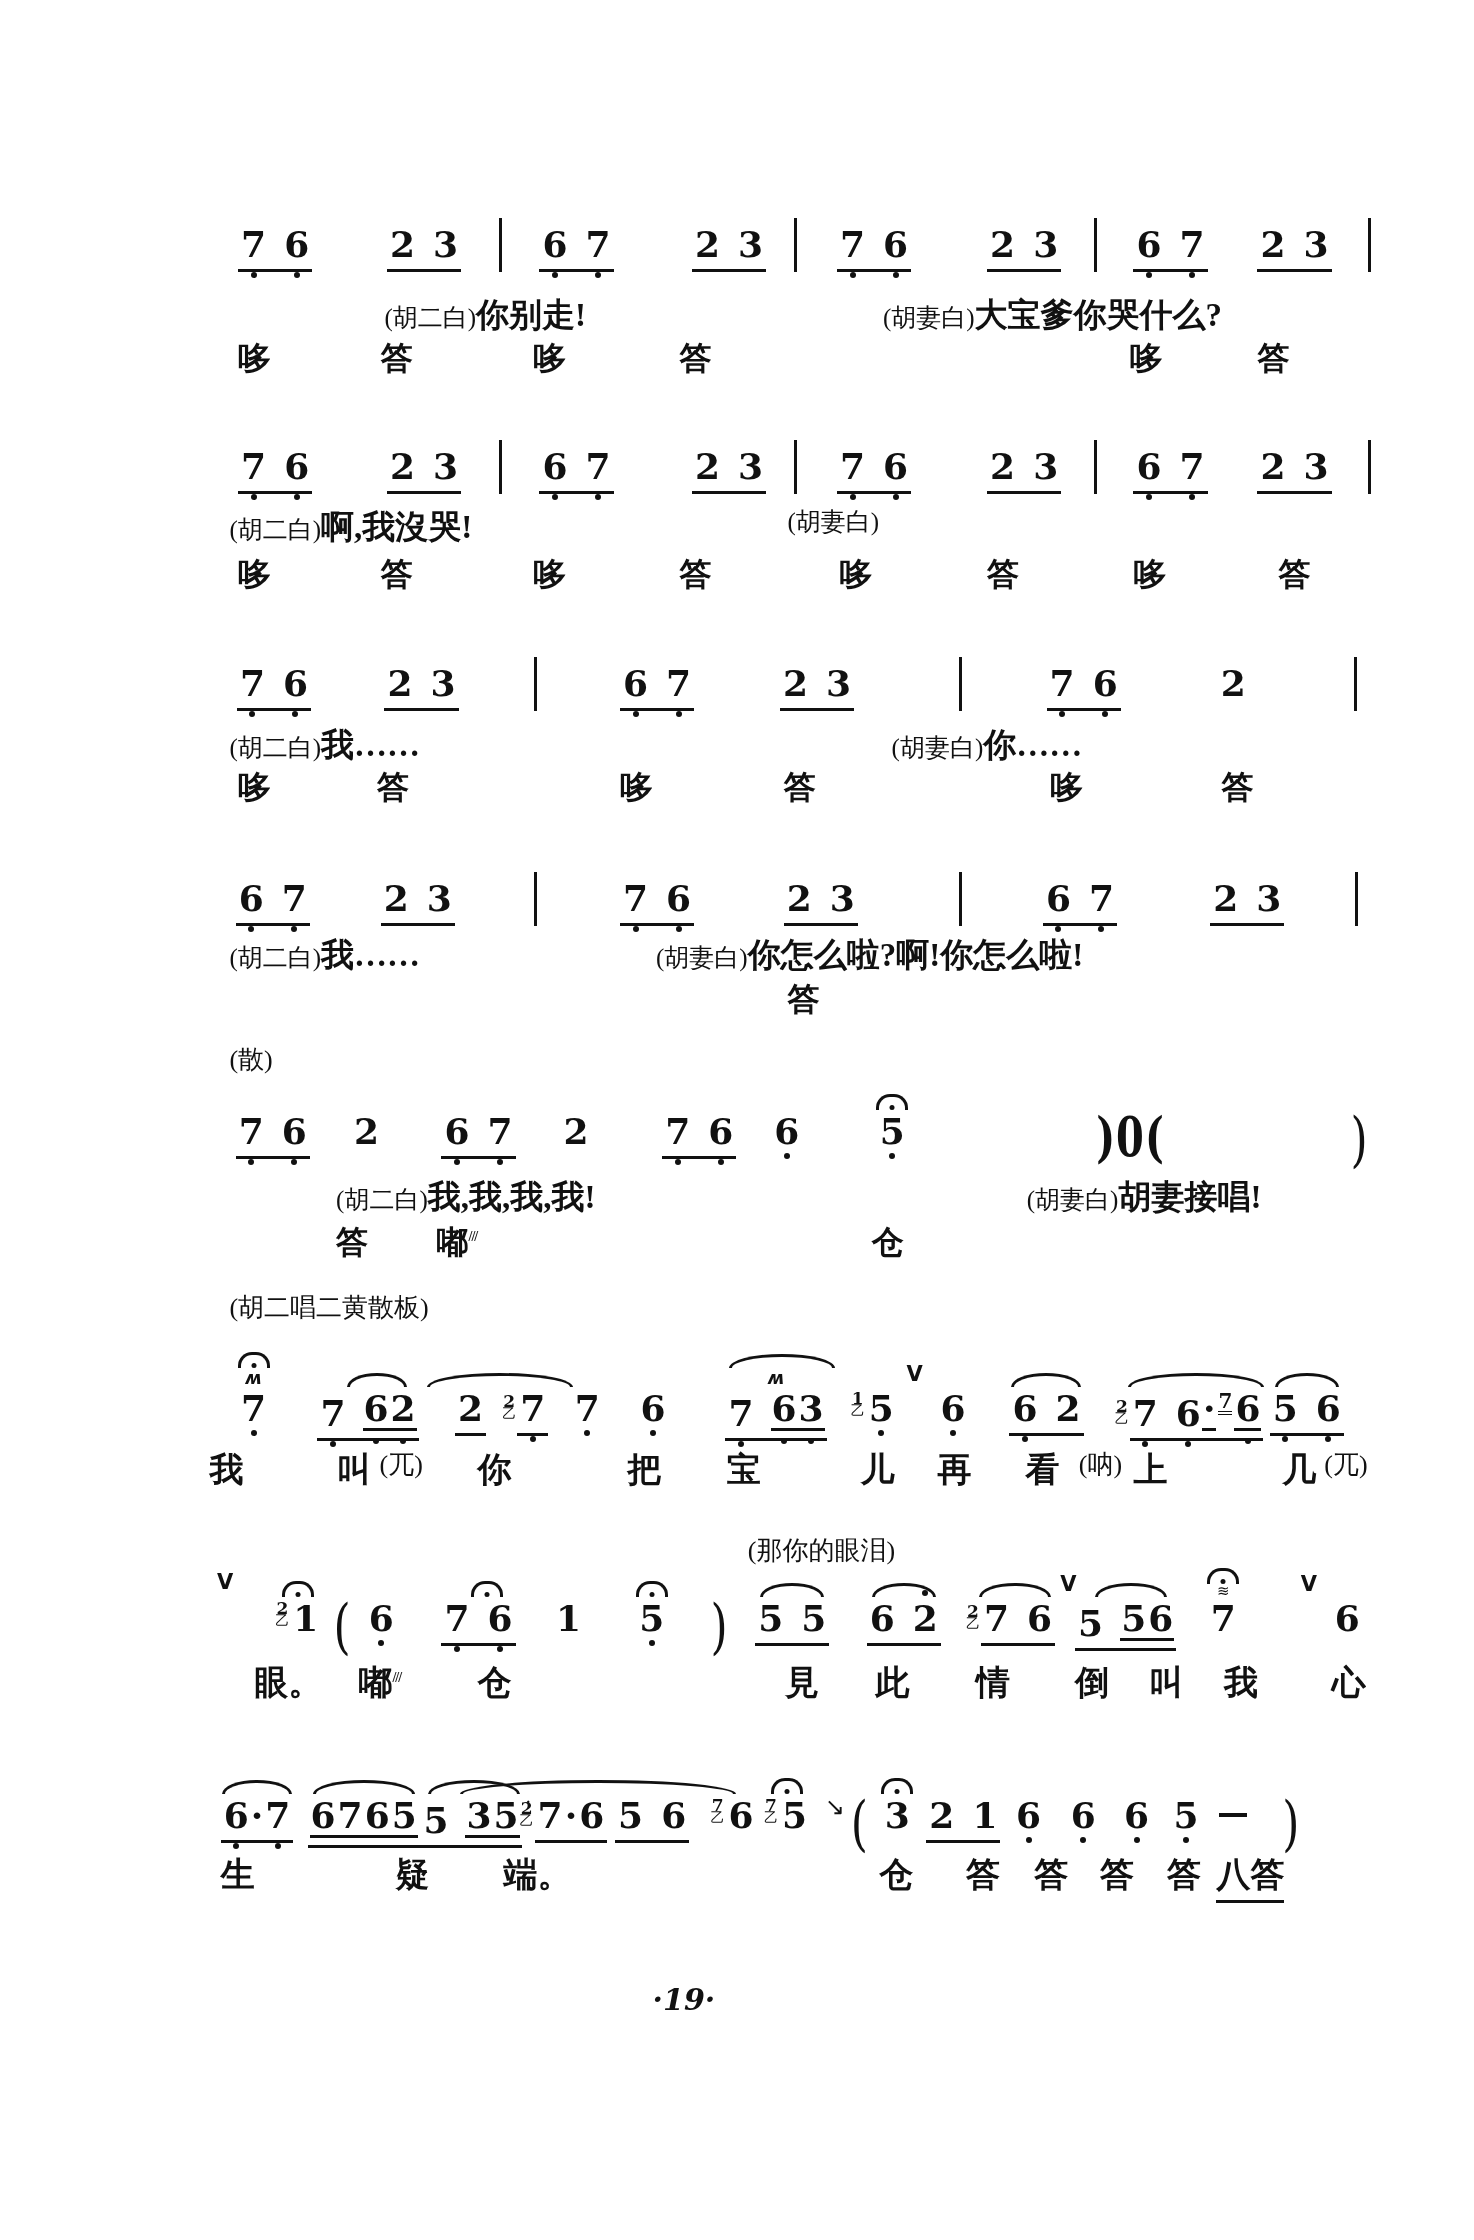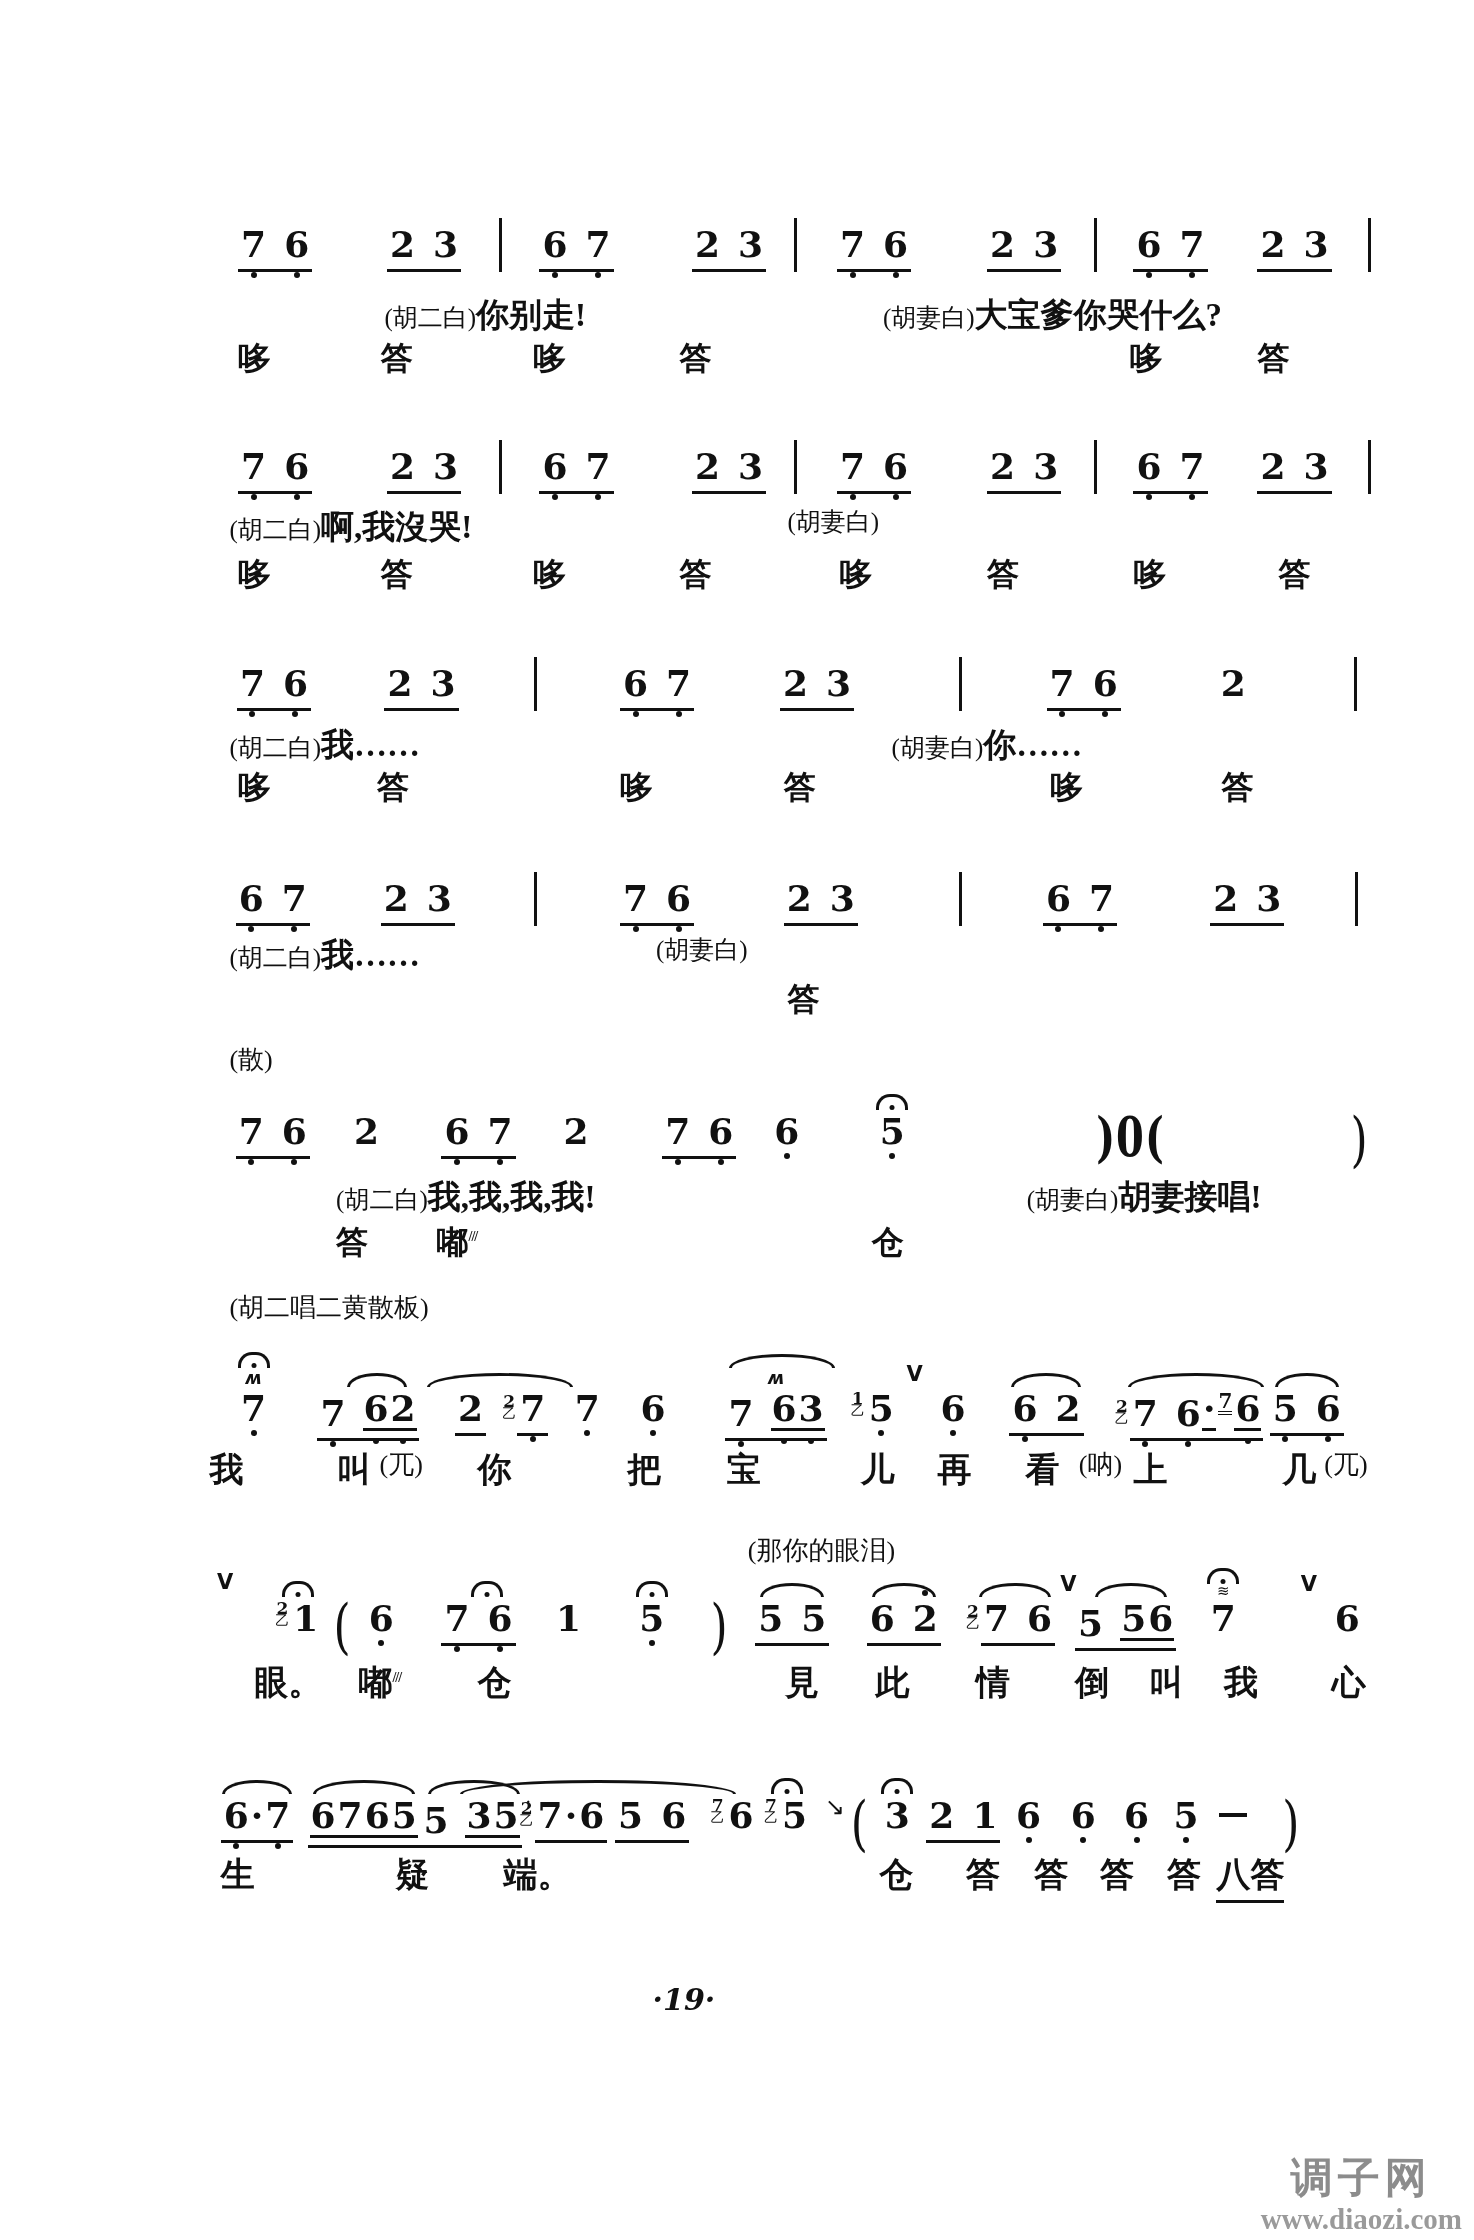--- a/index.html
+++ b/index.html
@@ -328,20 +328,21 @@
         </div>
         <div class="barline" style="left: 96.4%;"></div>
       </div>
       <div class="srow" style="top: 933px;">
         <div class="speech" style="left: 5.6%;">
           <div class="stag">(胡二白)</div>
           <div class="stxt">我……</div>
         </div>
         <div class="speech" style="left: 40%;">
           <div class="stag">(胡妻白)</div>
+          <div class="stxt">你怎么啦?啊!你怎么啦!</div>
         </div>
       </div>
       <div class="prow" style="top: 978px;">
         <div class="perc" style="left: 50.6%;">答</div>
       </div>
       <div class="nrow" style="top: 1113px;">
         <div class="tok u1" style="left: 6.1%;">
           <div class="atoms">
             <div class="atom">7<div class="db"></div></div>
             <div class="spc"></div>
@@ -770,17 +771,13 @@
         <div class="lyr" style="left: 27.7%;">端。</div>
         <div class="lyr" style="left: 58%;">仓</div>
         <div class="lyr" style="left: 65%;">答</div>
         <div class="lyr" style="left: 70.5%;">答</div>
         <div class="lyr" style="left: 75.8%;">答</div>
         <div class="lyr" style="left: 81.2%;">答</div>
         <div class="lyr lu" style="left: 85.2%;">八答</div>
       </div>
     </div>
   <div id="pageno">·19·</div>
-  <div id="wm">
-    <div class="site">调子网</div>
-    <div class="url">www.diaozi.com</div>
-  </div>
 </div>
 
 </body></html>

